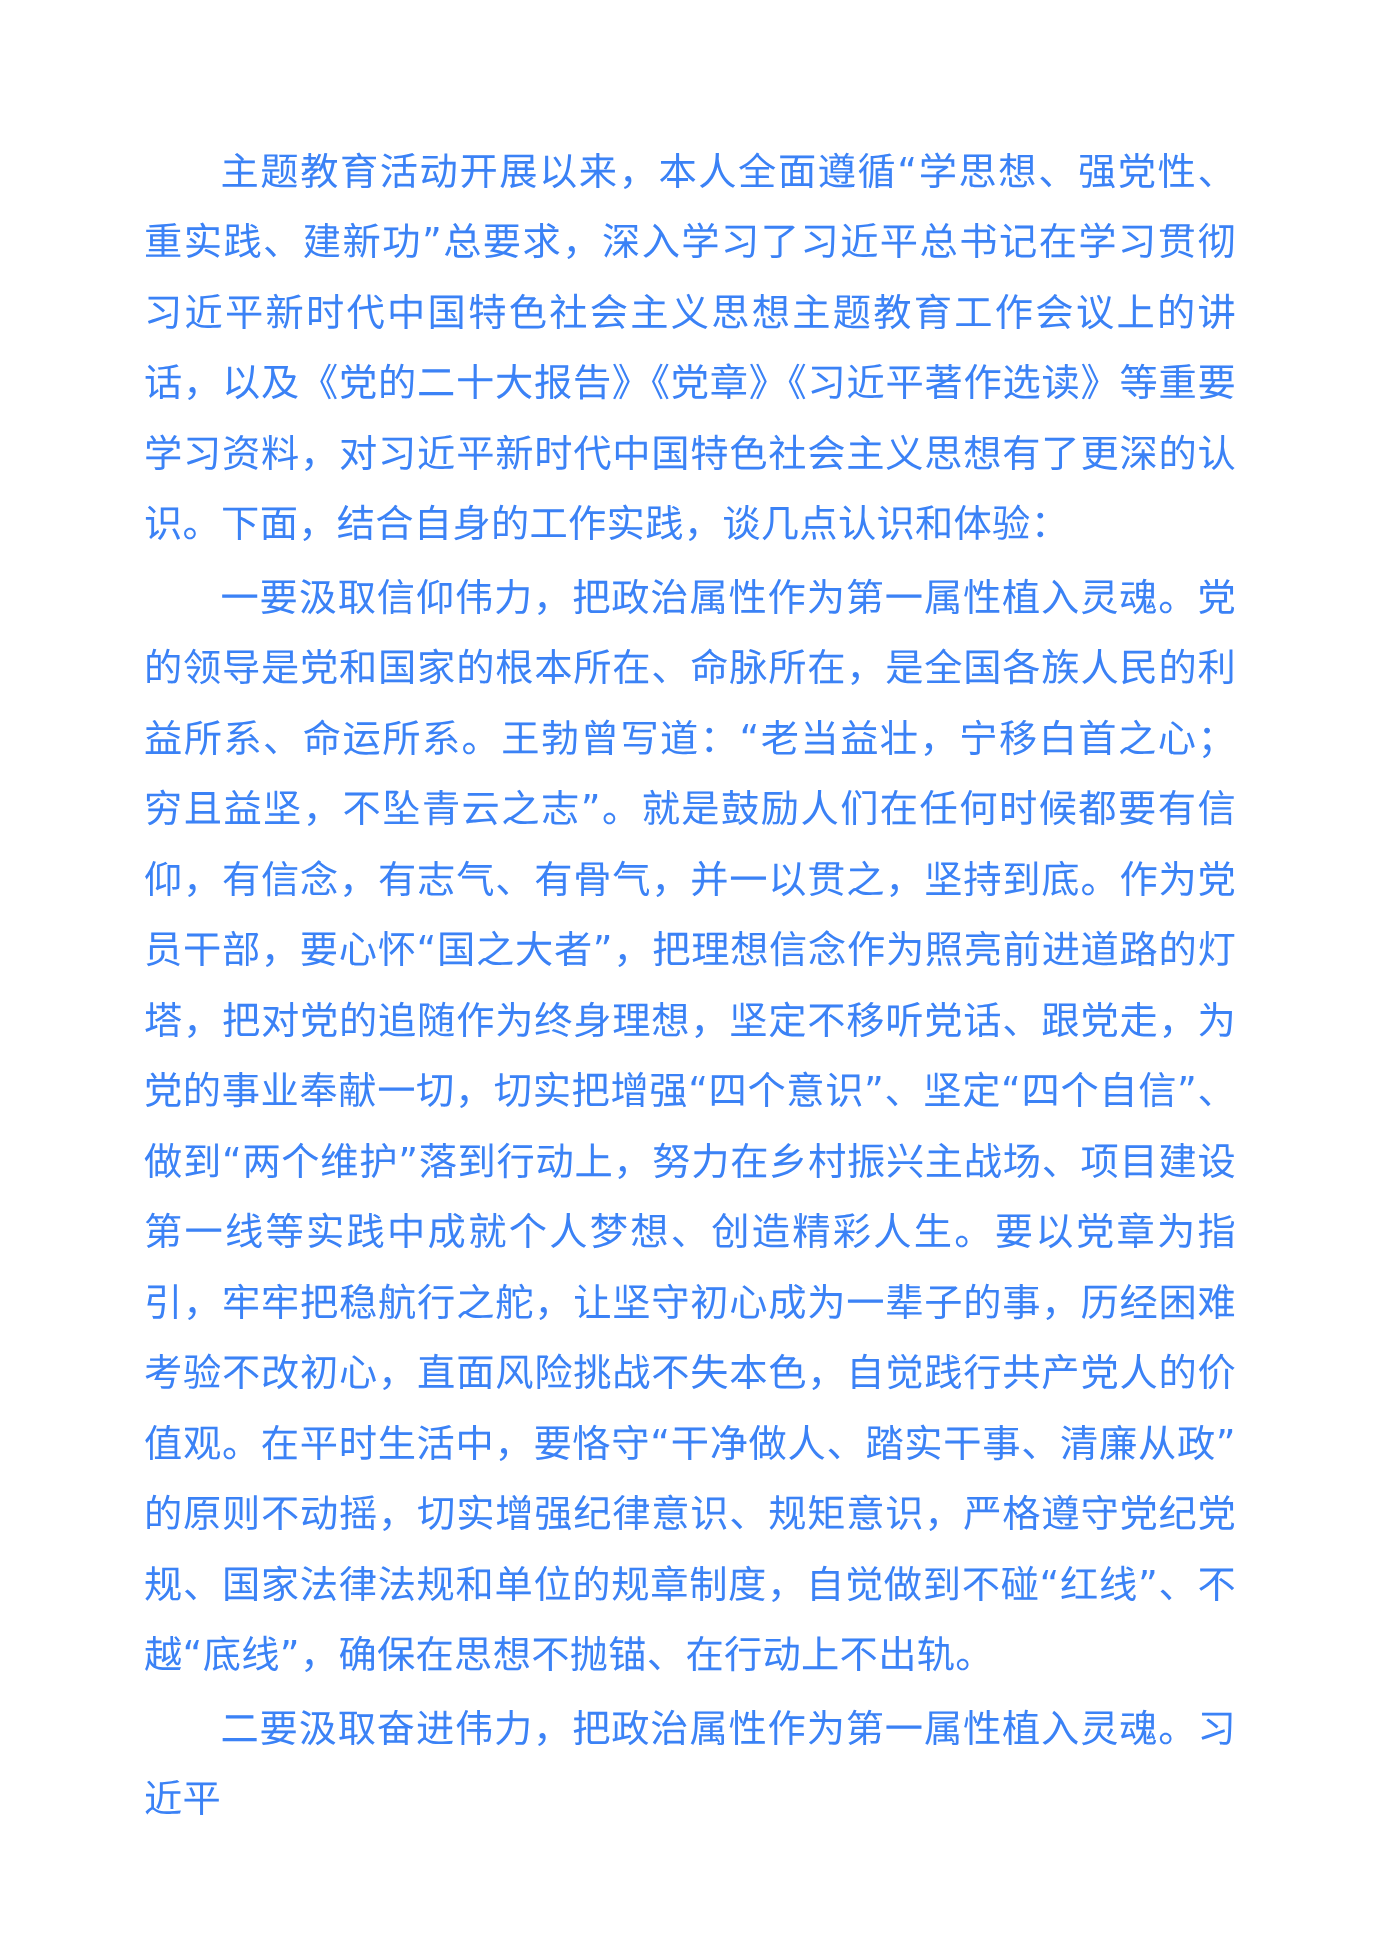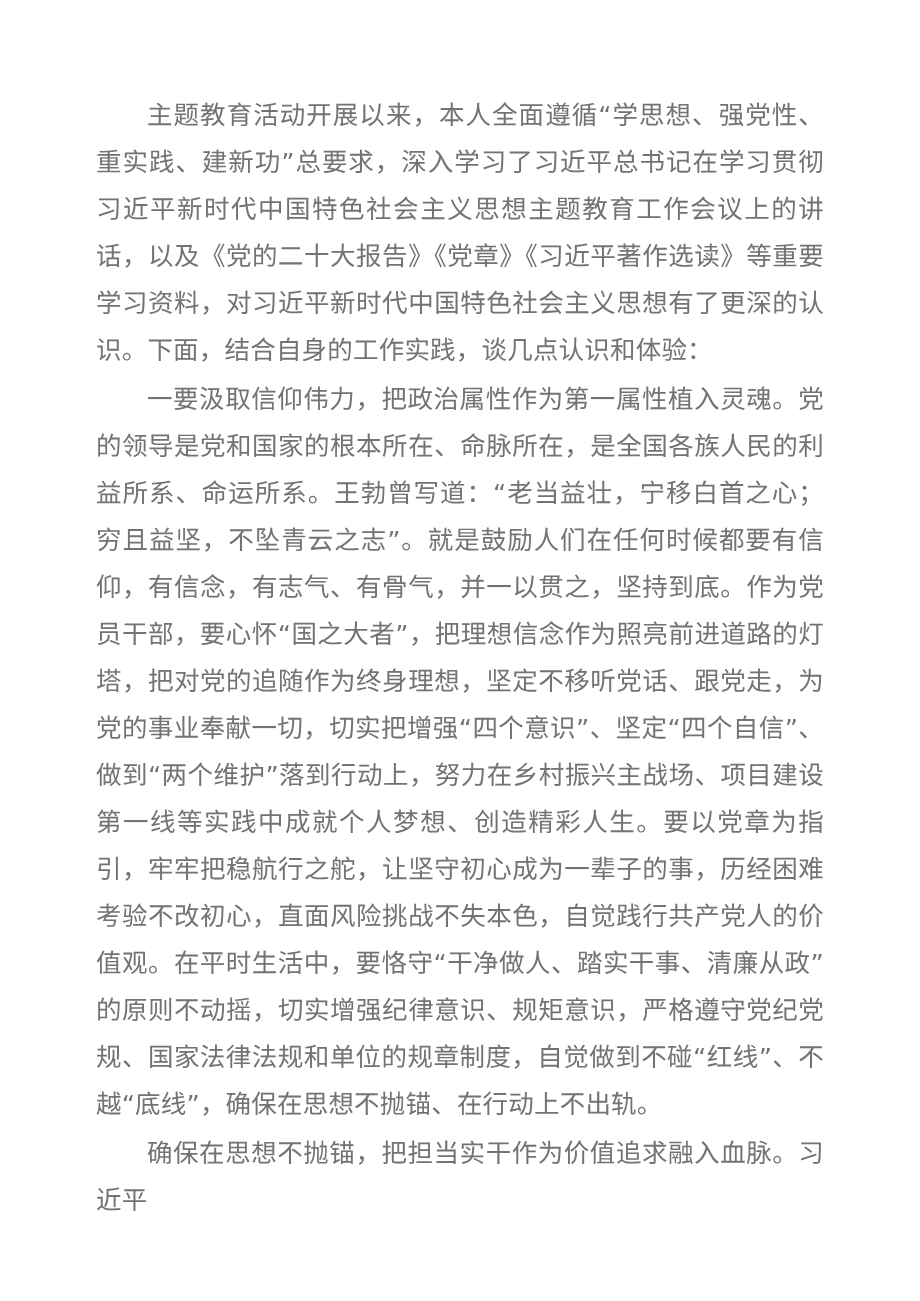--- a/index.html
+++ b/index.html
@@ -27,21 +27,21 @@
     width: 728px;
   }
   p.para {
     margin: 0;
     font-size: 25.5px;
     line-height: 47px;
     text-align: justify;
     text-justify: inter-ideograph;
     letter-spacing: 0.2px;
     text-indent: 51px;
-    color: #737373;
+    color: #3b82f6;
   }
   p.para + p.para {
     margin-top: 2px;
   }
   .lead {
     font-weight: normal;
   }
   
 </style>
 </head>
@@ -52,17 +52,17 @@
 
     <p class="para">
       <span>主题教育活动开展以来，本人全面遵循“学思想、强党性、重实践、建新功”总要求，深入学习了习近平总书记在学习贯彻习近平新时代中国特色社会主义思想主题教育工作会议上的讲话，以及《党的二十大报告》《党章》《习近平著作选读》等重要学习资料，对习近平新时代中国特色社会主义思想有了更深的认识。下面，结合自身的工作实践，谈几点认识和体验：</span>
     </p>
 
     <p class="para">
       <span class="lead">一要汲取信仰伟力，把政治属性作为第一属性植入灵魂。</span><span>党的领导是党和国家的根本所在、命脉所在，是全国各族人民的利益所系、命运所系。王勃曾写道：“老当益壮，宁移白首之心；穷且益坚，不坠青云之志”。就是鼓励人们在任何时候都要有信仰，有信念，有志气、有骨气，并一以贯之，坚持到底。作为党员干部，要心怀“国之大者”，把理想信念作为照亮前进道路的灯塔，把对党的追随作为终身理想，坚定不移听党话、跟党走，为党的事业奉献一切，切实把增强“四个意识”、坚定“四个自信”、做到“两个维护”落到行动上，努力在乡村振兴主战场、项目建设第一线等实践中成就个人梦想、创造精彩人生。要以党章为指引，牢牢把稳航行之舵，让坚守初心成为一辈子的事，历经困难考验不改初心，直面风险挑战不失本色，自觉践行共产党人的价值观。在平时生活中，要恪守“干净做人、踏实干事、清廉从政”的原则不动摇，切实增强纪律意识、规矩意识，严格遵守党纪党规、国家法律法规和单位的规章制度，自觉做到不碰“红线”、不越“底线”，确保在思想不抛锚、在行动上不出轨。</span>
     </p>
 
     <p class="para">
-      <span class="lead">确保在思想不抛锚，把担当实干作为价值追求融入血脉。</span><span>习近平</span>
+      <span class="lead">二要汲取奋进伟力，把政治属性作为第一属性植入灵魂。</span><span>习近平</span>
     </p>
 
   </div>
 </div>
 
 </body></html>

